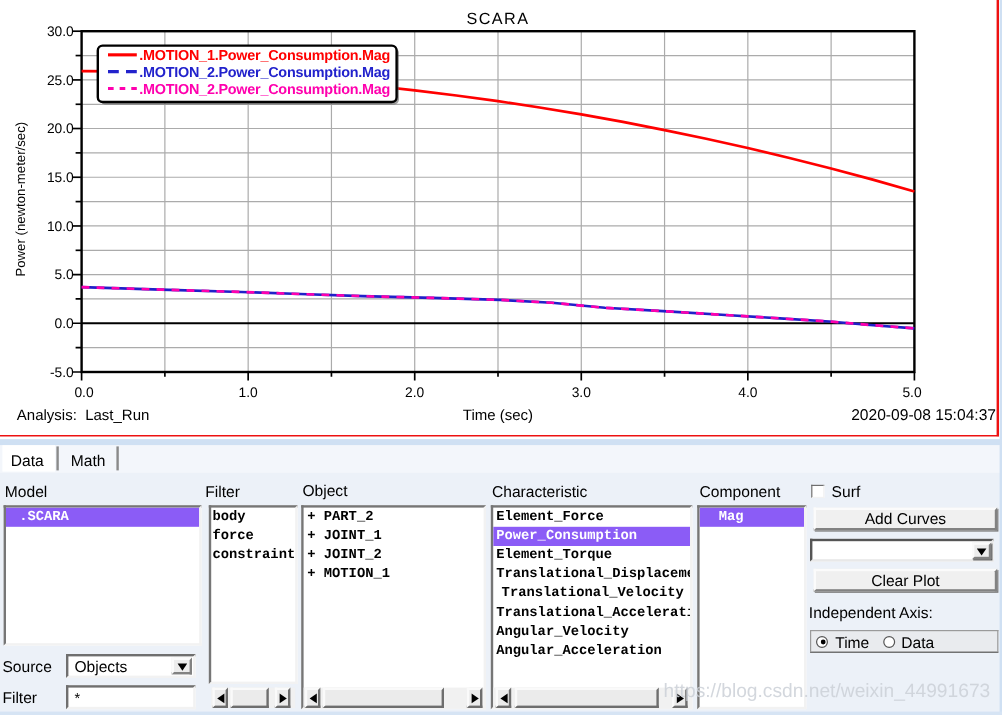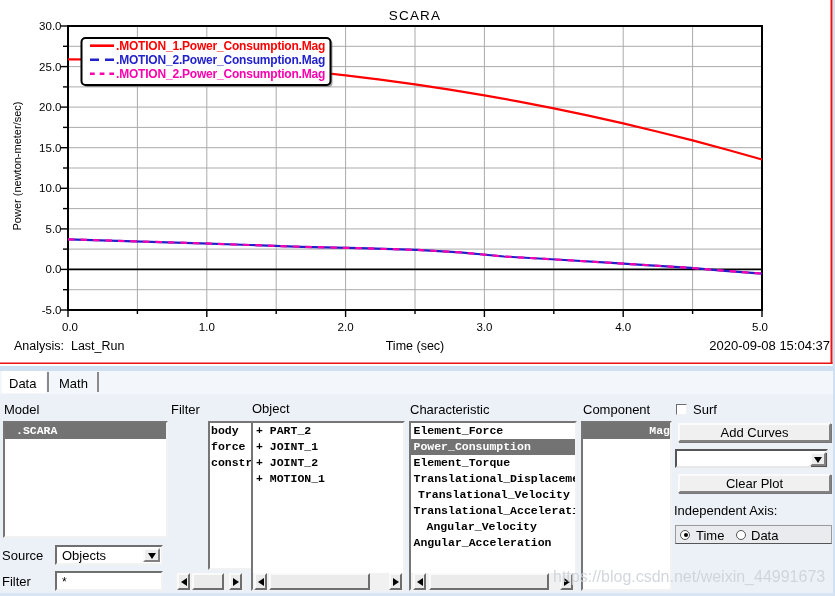--- a/index.html
+++ b/index.html
@@ -2,21 +2,21 @@
 <html><head>
 <meta charset="utf-8">
 <style>
   * { margin:0; padding:0; box-sizing:border-box; }
   html,body { width:835px; height:596px; background:#fff; overflow:hidden; }
   body { font-family:"Liberation Sans",sans-serif; position:relative; color:#000; -webkit-font-smoothing:antialiased; }
   .abs { position:absolute; }
   .lab { position:absolute; font-size:13px; color:#000; white-space:nowrap; }
   .list { position:absolute; background:#fff; border:2px solid; border-color:#767676 #f2f2f2 #f2f2f2 #767676; overflow:hidden; }
   .row { height:16px; line-height:16px; font-family:"Liberation Mono",monospace; font-weight:bold; font-size:11.5px; white-space:nowrap; overflow:hidden; color:#000; }
-  .hl { background:#737373; color:#fff; }
+  .hl { background:#8b5cf6; color:#fff; }
   .btn { position:absolute; background:#f0f0f0; border:2px solid; border-color:#fbfbfb #828282 #828282 #fbfbfb; box-shadow:1px 1px 0 #777; font-size:13px; text-align:center; color:#000; }
   .sb { position:absolute; height:17px; background:#f1f1f1; }
   .sbtn { position:absolute; width:13px; height:17px; background:#ebebeb; border:2px solid; border-color:#fafafa #6e6e6e #6e6e6e #fafafa; }
   .thumb { position:absolute; height:17px; background:#ebebeb; border:2px solid; border-color:#fafafa #6e6e6e #6e6e6e #fafafa; }
   .tleft { position:absolute; left:1.5px; top:2.5px; width:0; height:0; border-style:solid; border-width:4px 6px 4px 0; border-color:transparent #000 transparent transparent; }
   .tright { position:absolute; left:1.5px; top:2.5px; width:0; height:0; border-style:solid; border-width:4px 0 4px 6px; border-color:transparent transparent transparent #000; }
   .sunken { border:2px solid; border-color:#6f6f6f #f2f2f2 #f2f2f2 #6f6f6f; background:#fff; }
 </style>
 </head>
 <body>
@@ -153,21 +153,21 @@
   <div style="font-size:13px;padding:1px 0 0 5px;">Objects</div>
   <div class="abs" style="right:1px;top:1px;width:17px;height:14px;background:#ececec;border:2px solid;border-color:#fbfbfb #828282 #828282 #fbfbfb;">
     <div class="abs" style="left:2.5px;top:3px;width:0;height:0;border-style:solid;border-width:6px 4.5px 0 4.5px;border-color:#000 transparent transparent transparent;"></div>
   </div>
 </div>
 <div class="lab" style="left:2px;top:574px;">Filter</div>
 <div class="abs sunken" style="left:55px;top:571px;width:108px;height:20px;">
   <div style="font-size:12px;padding:2px 0 0 5px;">*</div>
 </div>
 
-<div class="list" style="left:174px;top:421px;width:74px;height:149px;margin-left:34px;">
+<div class="list" style="left:174px;top:421px;width:74px;height:149px;">
   <div class="row" style="padding-left:1px;">body</div>
   <div class="row" style="padding-left:1px;">force</div>
   <div class="row" style="padding-left:1px;">constraint</div>
 </div>
 <div class="sb" style="left:176px;top:573px;width:70px;">
   <div class="sbtn" style="left:1px;top:0;">
       <div class="tleft"></div>
     </div>
   <div class="thumb" style="left:16px;top:0;width:32px;"></div>
   <div class="sbtn" style="left:53px;top:0;">
@@ -191,35 +191,35 @@
     </div>
 </div>
 
 <div class="list" style="left:409px;top:421px;width:168px;height:170px;">
   <div class="row" style="padding-left:2.5px;">Element_Force</div>
   <div class="row hl" style="padding-left:2.5px;">Power_Consumption</div>
   <div class="row" style="padding-left:2.5px;">Element_Torque</div>
   <div class="row" style="padding-left:2.5px;">Translational_Displacement</div>
   <div class="row" style="padding-left:7px;">Translational_Velocity</div>
   <div class="row" style="padding-left:2.5px;">Translational_Acceleration</div>
-  <div class="row" style="padding-left:2.5px;margin-left:13px;">Angular_Velocity</div>
+  <div class="row" style="padding-left:2.5px;">Angular_Velocity</div>
   <div class="row" style="padding-left:2.5px;">Angular_Acceleration</div>
 </div>
 <div class="sb" style="left:411px;top:573px;width:164px;">
   <div class="sbtn" style="left:2px;top:0;">
       <div class="tleft"></div>
     </div>
   <div class="thumb" style="left:18px;top:0;width:120px;"></div>
   <div class="sbtn" style="left:149px;top:0;">
       <div class="tright"></div>
     </div>
 </div>
 
 <div class="list" style="left:581px;top:421px;width:91px;height:170px;">
-  <div class="row hl" style="padding-left:16px;text-align:right;">Mag</div>
+  <div class="row hl" style="padding-left:16px;">Mag</div>
 </div>
 
 <div class="abs sunken" style="left:676px;top:404px;width:11px;height:11px;border-width:1.5px;"></div>
 <div class="lab" style="left:693px;top:402px;">Surf</div>
 
 <div class="btn" style="left:678px;top:423px;width:153px;height:19px;line-height:15px;">Add Curves</div>
 <div class="abs sunken" style="left:675px;top:449px;width:153px;height:19px;border-color:#555 #e8e8e8 #e8e8e8 #555;">
   <div class="abs" style="right:0.5px;top:0.5px;width:16px;height:14px;background:#ececec;border:2px solid;border-color:#fbfbfb #828282 #828282 #fbfbfb;box-shadow:1px 1px 0 #555;">
     <div class="abs" style="left:2px;top:3px;width:0;height:0;border-style:solid;border-width:6px 4.5px 0 4.5px;border-color:#000 transparent transparent transparent;"></div>
   </div>

